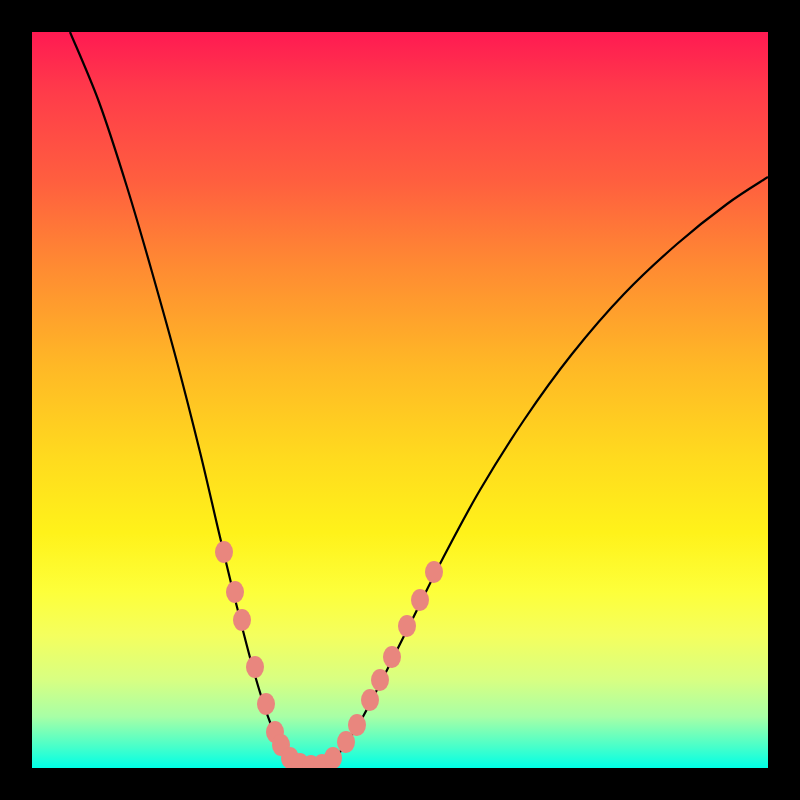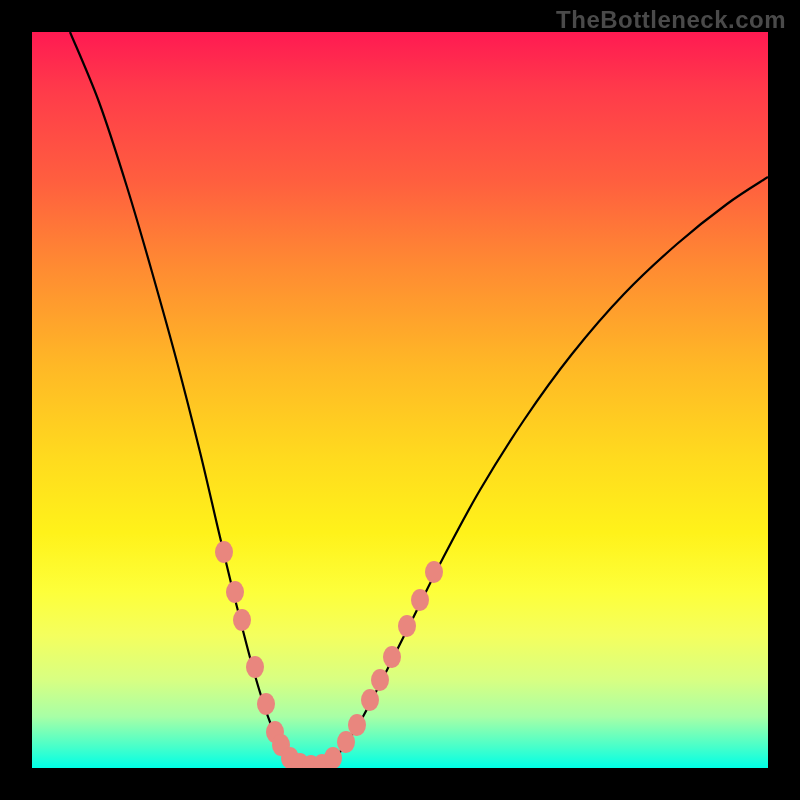--- a/index.html
+++ b/index.html
@@ -93,15 +93,14 @@
           <ellipse cx="338" cy="668" rx="9" ry="11" class="dot"></ellipse>
           <ellipse cx="348" cy="648" rx="9" ry="11" class="dot"></ellipse>
           <ellipse cx="360" cy="625" rx="9" ry="11" class="dot"></ellipse>
           <ellipse cx="375" cy="594" rx="9" ry="11" class="dot"></ellipse>
           <ellipse cx="388" cy="568" rx="9" ry="11" class="dot"></ellipse>
           <ellipse cx="402" cy="540" rx="9" ry="11" class="dot"></ellipse>
         </g>
     </svg>
   </div>
 
-  <div class="watermark">TheBottleneck.com</div>
 
 </div>
 
 </body></html>

